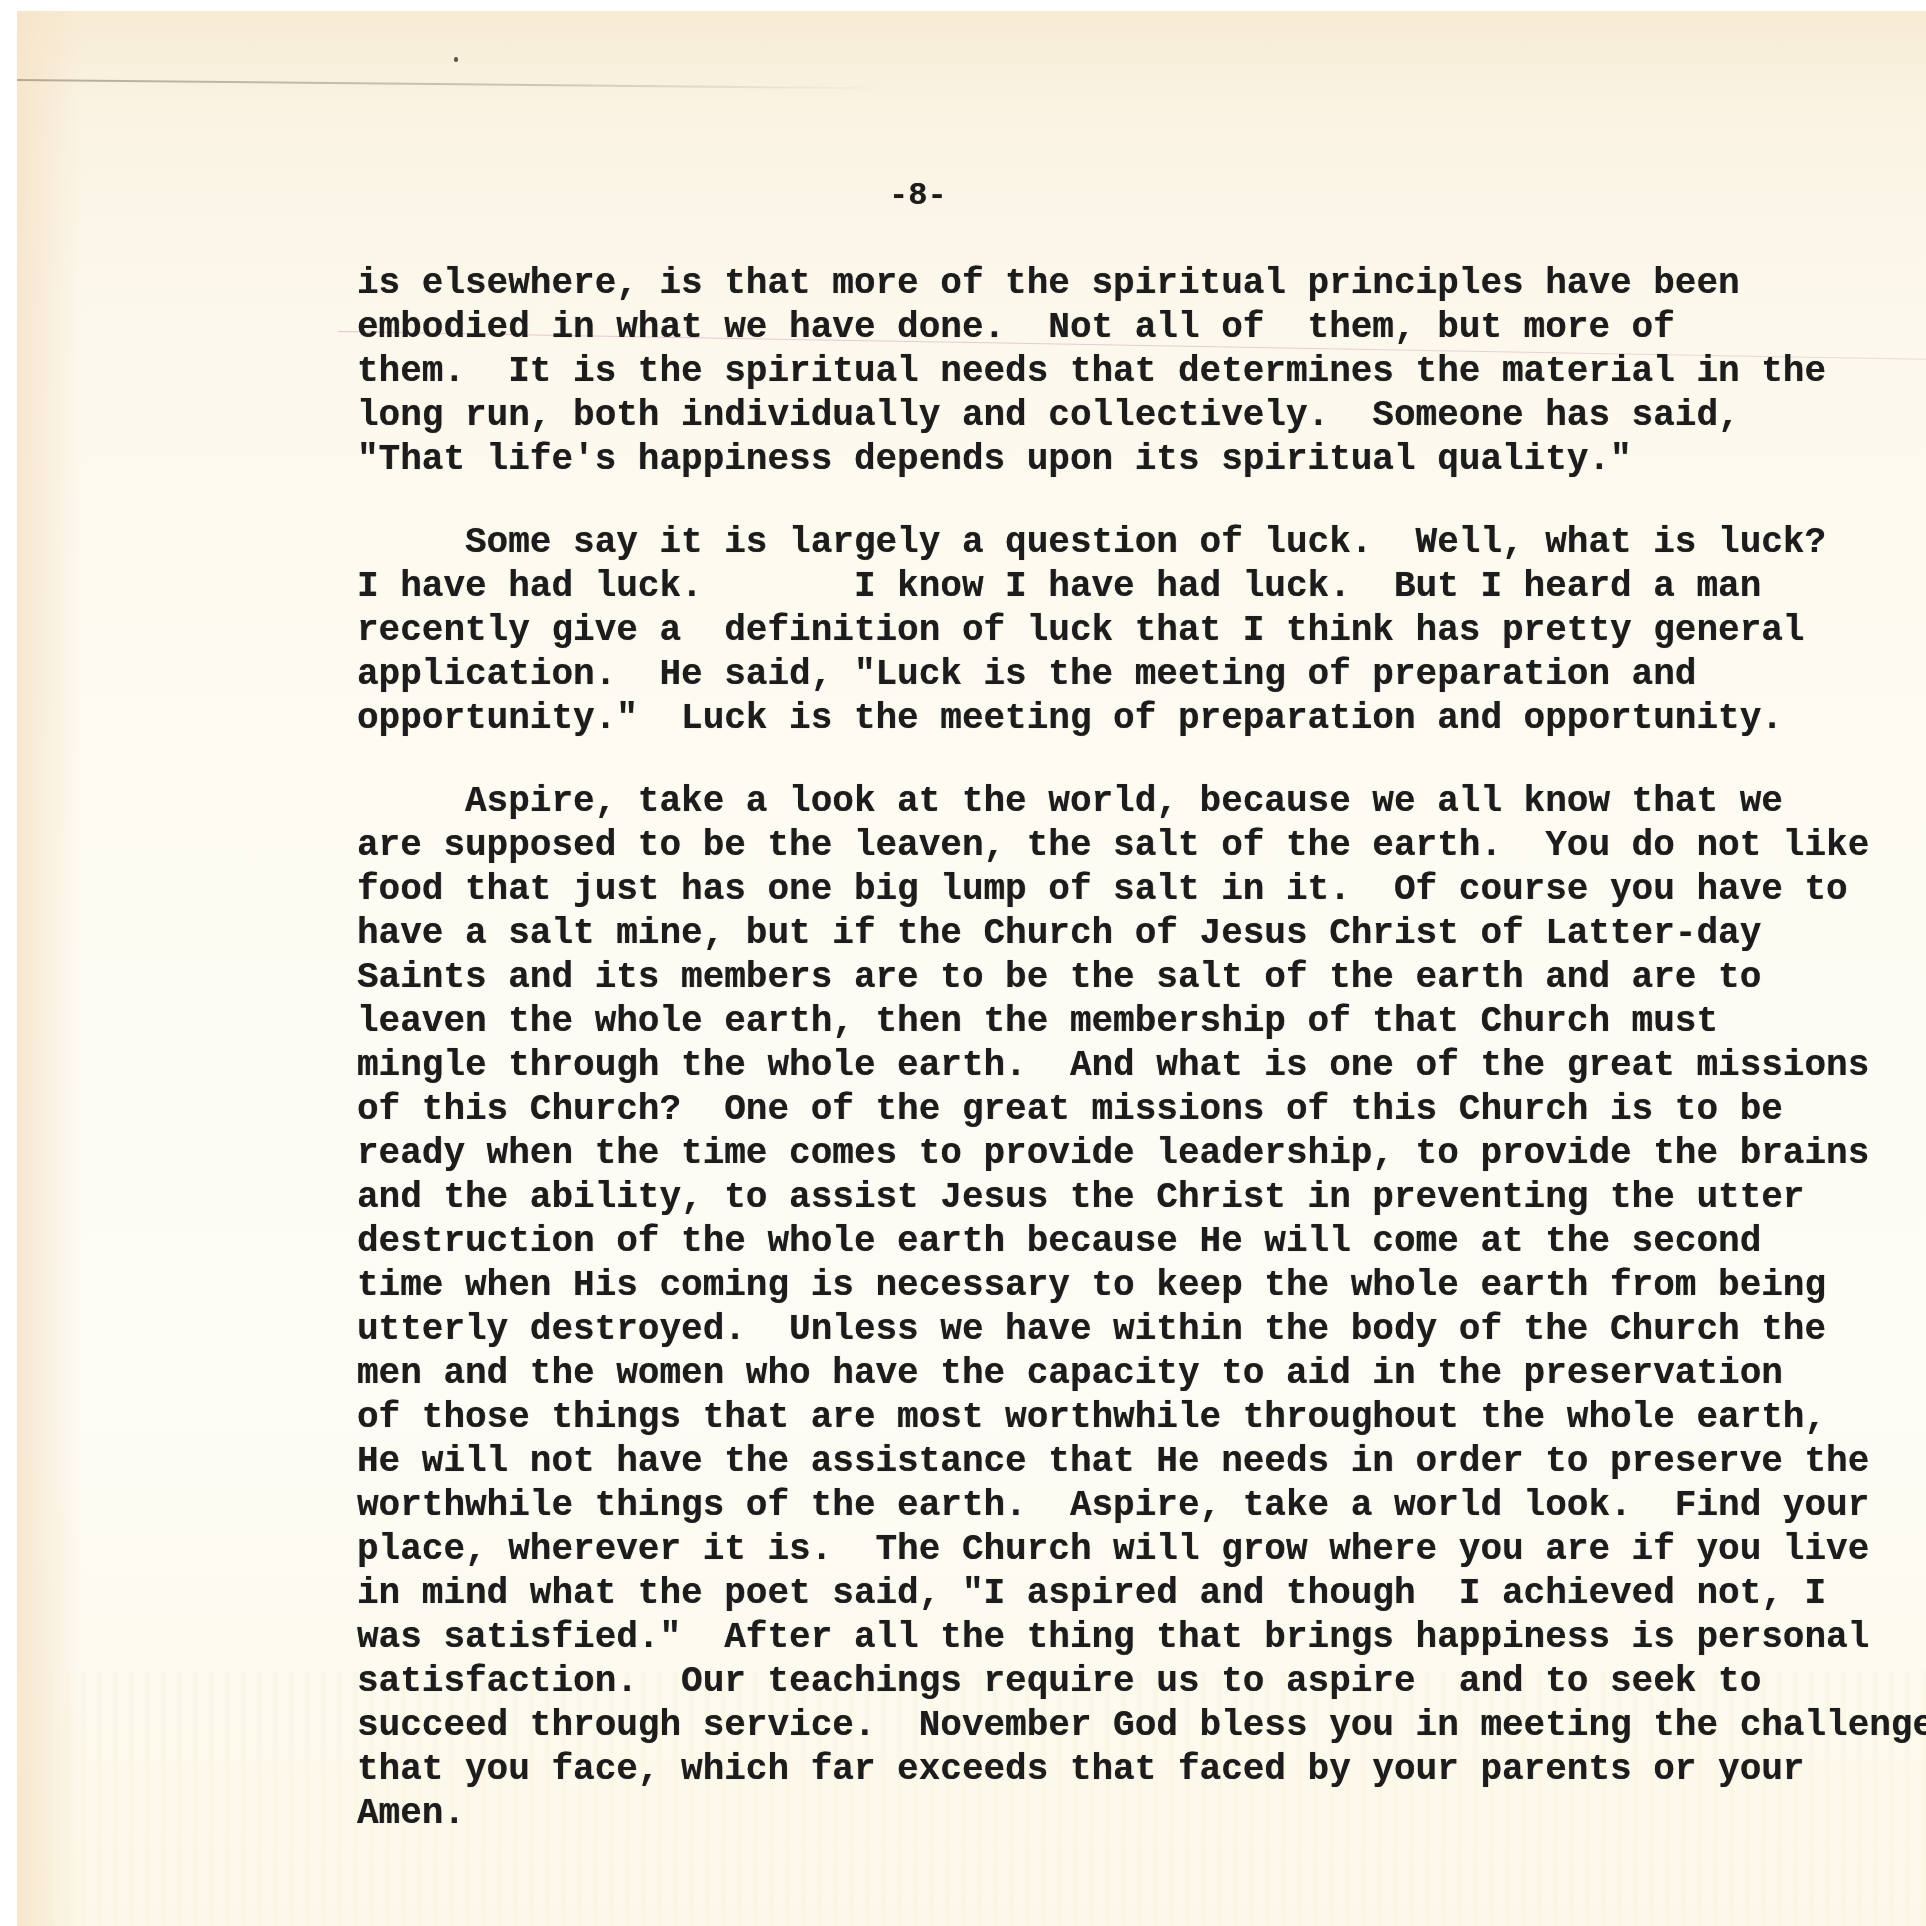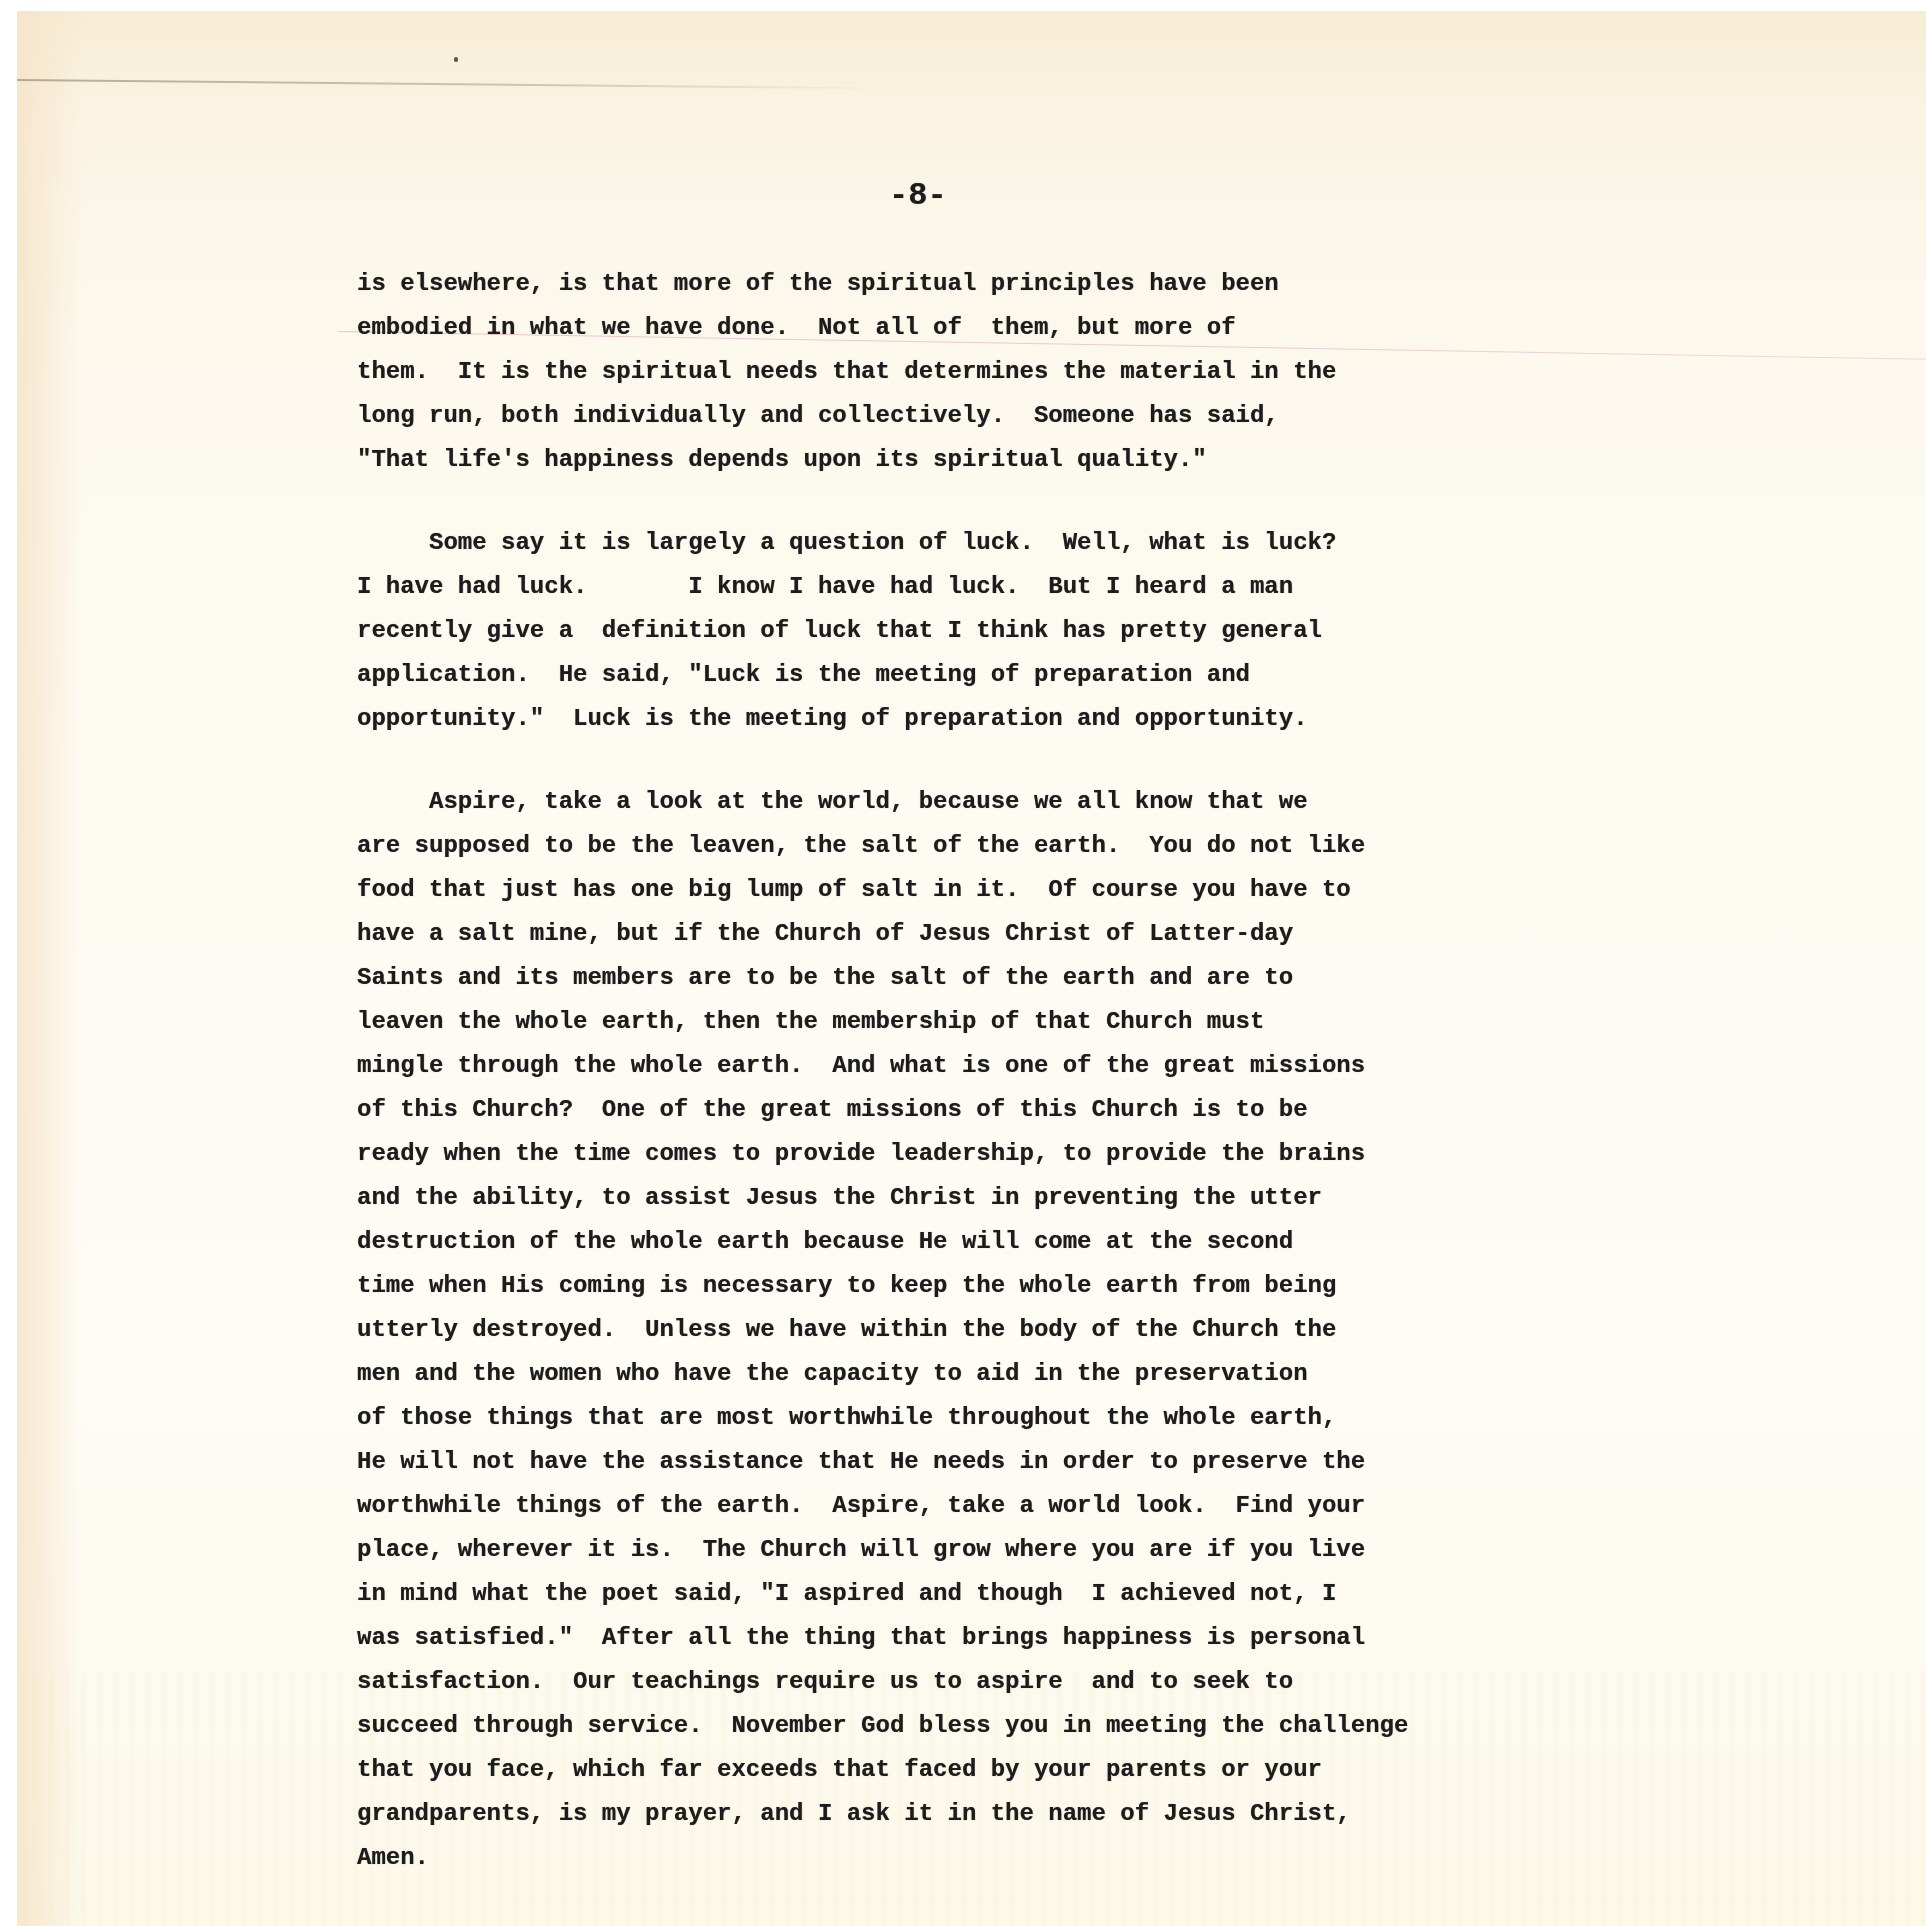--- a/index.html
+++ b/index.html
@@ -95,21 +95,21 @@
   .text-block {
     position: absolute;
     left: 357px;
     top: 262px;
     width: 1406px;
     color: var(--ink);
   }
   .paragraph { margin-bottom: 39px; }
   .paragraph:last-child { margin-bottom: 12px; }
   .text-line {
-    font-size: 24px;
+    font-size: 36px;
     font-weight: 700;
     line-height: 44px;
     white-space: pre;
     letter-spacing: 0;
     text-shadow: 0 0 0.8px rgba(28,28,28,0.5), 0.4px 0.4px 0 rgba(28,28,28,0.22);
   }
 </style>
 </head>
 <body>
 
@@ -153,19 +153,18 @@
       <div class="text-line">men and the women who have the capacity to aid in the preservation</div>
       <div class="text-line">of those things that are most worthwhile throughout the whole earth,</div>
       <div class="text-line">He will not have the assistance that He needs in order to preserve the</div>
       <div class="text-line">worthwhile things of the earth.  Aspire, take a world look.  Find your</div>
       <div class="text-line">place, wherever it is.  The Church will grow where you are if you live</div>
       <div class="text-line">in mind what the poet said, "I aspired and though  I achieved not, I</div>
       <div class="text-line">was satisfied."  After all the thing that brings happiness is personal</div>
       <div class="text-line">satisfaction.  Our teachings require us to aspire  and to seek to</div>
       <div class="text-line">succeed through service.  November God bless you in meeting the challenge</div>
       <div class="text-line">that you face, which far exceeds that faced by your parents or your</div>
-      <div class="text-line">grandparents, is my prayer, and I ask it in the name of Jesus Christ,</div>
       <div class="text-line">Amen.</div>
     </div>
   </div>
 
 </div>
 
 
 </body></html>

